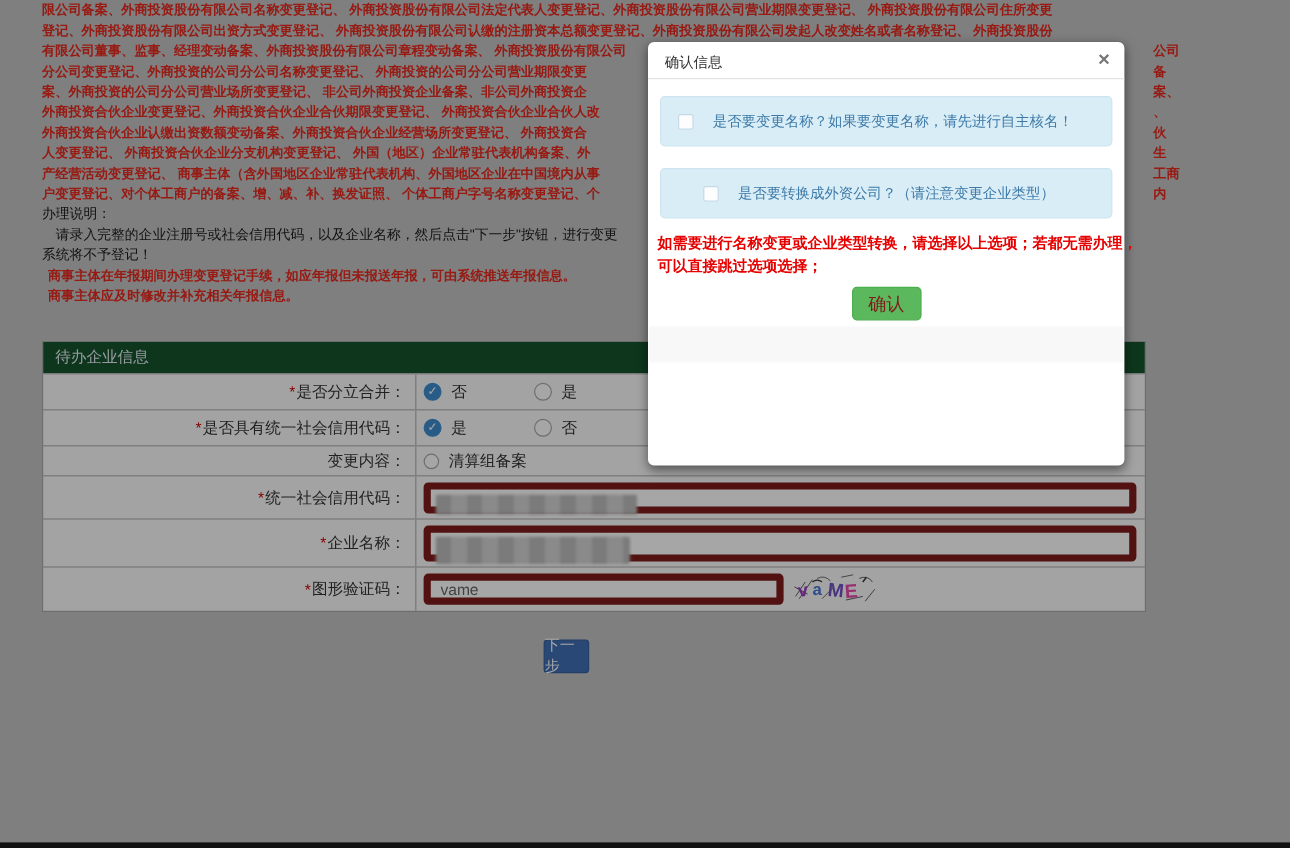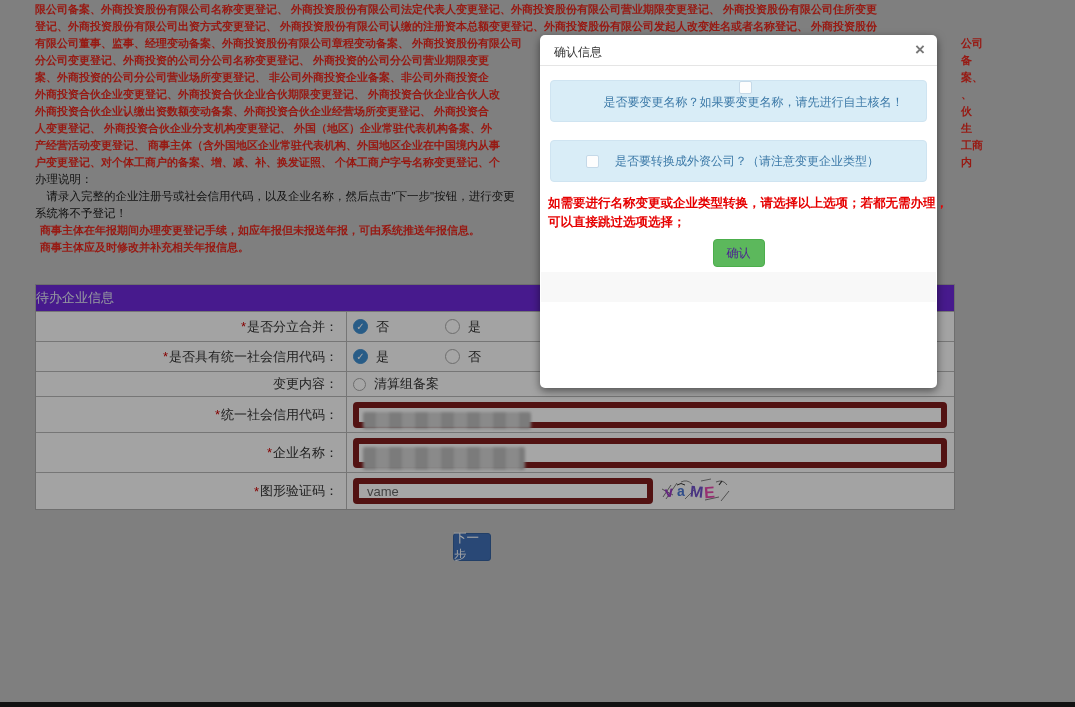--- a/index.html
+++ b/index.html
@@ -10,21 +10,21 @@
   
   .notice { position:absolute; left:35px; top:1px; width:922px; }
   .nline { height:17px; line-height:17px; font-size:11px; white-space:nowrap; overflow:hidden; }
   .nline.red  { color:#e8281e; font-weight:bold; }
   .nline.blk  { color:#1a1a1a; font-size:11.5px; }
   .nline.ind  { padding-left:5px; }
   .frags { position:absolute; left:937px; top:35px; width:22px;margin-left:24px; }
   .frag { display:block; height:17px; line-height:17px; font-size:11px; color:#e8281e; font-weight:bold; white-space:nowrap; }
 
   .ftable { position:absolute; left:35px; top:284px; width:920px; border:1px solid #a9a9a9; background:#fbfbfb; }
-  .fhead { height:26px; line-height:26px; background:#6d28d9; color:#e6ecf5; font-size:13px; }
+  .fhead { height:26px; line-height:26px; background:#14532d; color:#e6ecf5; font-size:13px; padding-left:10px; }
   .frow { display:flex; border-top:1px solid #b5b5b5; }
   .frow:first-of-type { border-top:none; }
   .cell-l { width:310px; text-align:right; padding-right:8px; font-size:13px; color:#333; display:flex; align-items:center; justify-content:flex-end; }
   .req { color:#cc0000; margin-right:1px; }
   .cell-v { flex:1; border-left:1px solid #b5b5b5; display:flex; align-items:center; padding-left:6px; position:relative; }
   .rgroup { display:flex; align-items:center; gap:56px; font-size:13px; color:#333; }
   .ropt { display:flex; align-items:center; gap:8px; }
   .radio { width:15px; height:15px; border-radius:50%; background:#fff; border:1px solid #a8a8a8; display:inline-flex; align-items:center; justify-content:center; }
   .radio.on { background:#3e8ed0; border-color:#3e8ed0; color:#fff; font-size:10px; font-weight:bold; }
   .inp { height:26px; border:6px solid #7f1d1d; border-radius:4px; background:#fff; position:relative; font-size:13px; color:#666; padding-left:8px; font-family:Liberation Sans, sans-serif; }
@@ -39,26 +39,26 @@
   .bottom-strip { position:absolute; left:0; top:702px; width:1075px; height:5px; background:#1d1d1d; }
 
   
   .overlay { position:absolute; inset:0; background:rgba(0,0,0,0.35); z-index:50; }
 
   
   .modal { position:absolute; left:540px; top:35px; width:397px; height:353px; background:#fff; border-radius:5px; box-shadow:0 3px 9px rgba(0,0,0,.5); z-index:100; font-size:12px; }
   .m-head { height:31px; border-bottom:1px solid #e5e5e5; padding:9px 14px 0 14px; color:#333; font-size:12px; position:relative; }
   .m-close { position:absolute; right:12px; top:6px; font-size:17px; color:#777; cursor:pointer; line-height:18px; font-weight:bold; }
   .opt { position:absolute; left:10px; width:377px; height:42px; background:#d9edf7; border:1px solid #cfe4f1; border-radius:4px; display:flex; align-items:center; padding-left:14px; }
-  .opt1 { top:45px;flex-direction:column; } .opt2 { top:105px;padding-left:35px; }
+  .opt1 { top:45px; } .opt2 { top:105px;padding-left:35px; }
   .chk { width:13px; height:13px; background:#fdfdfd; border:1px solid #c5d9e8; border-radius:2px; flex:0 0 auto; }
   .opt-label { margin-left:16px; color:#3d7aa8; font-size:12px; white-space:nowrap; }
   .m-warn { position:absolute; left:8px; top:159px; width:383px; color:#e60000; font-weight:bold; font-size:12.5px; line-height:19px; }
   .m-warn div { white-space:nowrap; }
-  .confirm { position:absolute; left:50%; transform:translateX(-50%); top:204px; height:28px; padding:0 13px; background:#5cb85c; border:1px solid #4cae4c; border-radius:4px; color:#4c1d95; font-size:12px; display:flex; align-items:center; cursor:pointer; }
+  .confirm { position:absolute; left:50%; transform:translateX(-50%); top:204px; height:28px; padding:0 13px; background:#5cb85c; border:1px solid #4cae4c; border-radius:4px; color:#7f1d1d; font-size:15px; display:flex; align-items:center; cursor:pointer; }
   .m-band { position:absolute; left:1px; top:237px; width:395px; height:30px; background:#f8f8f8; }
 </style>
 </head>
 <body>
 
 <div class="page">
 
   <div class="notice">
     <div class="nline red">限公司备案、外商投资股份有限公司名称变更登记、 外商投资股份有限公司法定代表人变更登记、外商投资股份有限公司营业期限变更登记、 外商投资股份有限公司住所变更</div>
     <div class="nline red">登记、外商投资股份有限公司出资方式变更登记、 外商投资股份有限公司认缴的注册资本总额变更登记、外商投资股份有限公司发起人改变姓名或者名称登记、 外商投资股份</div>

